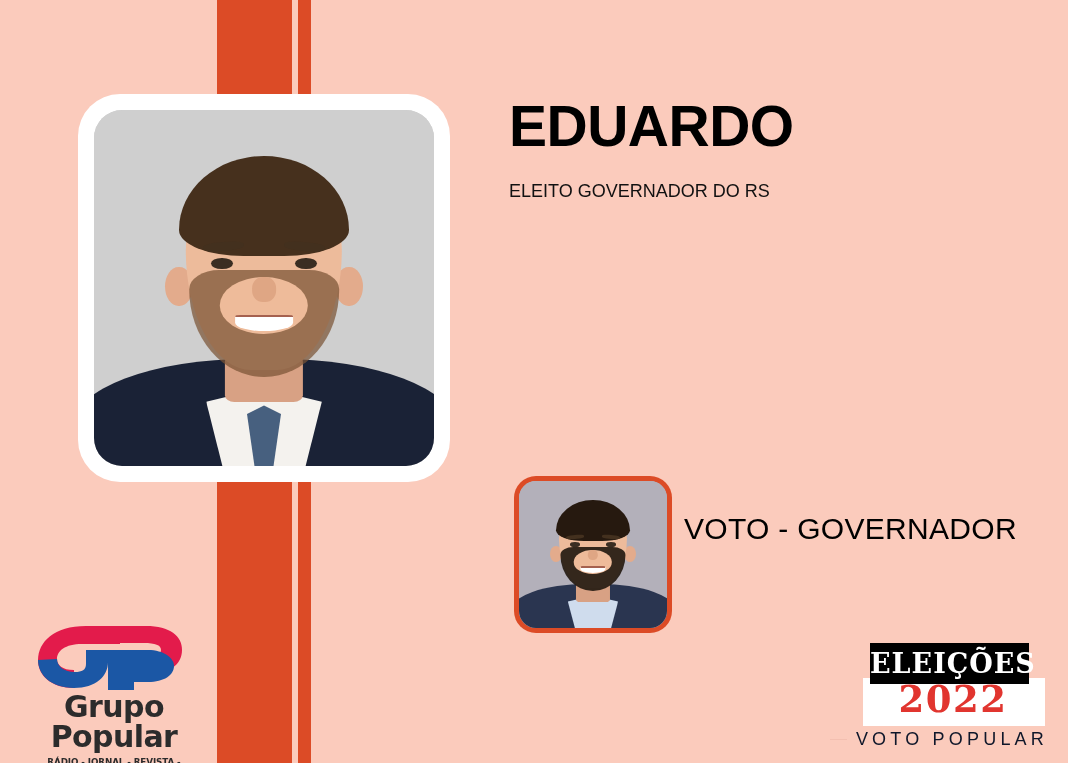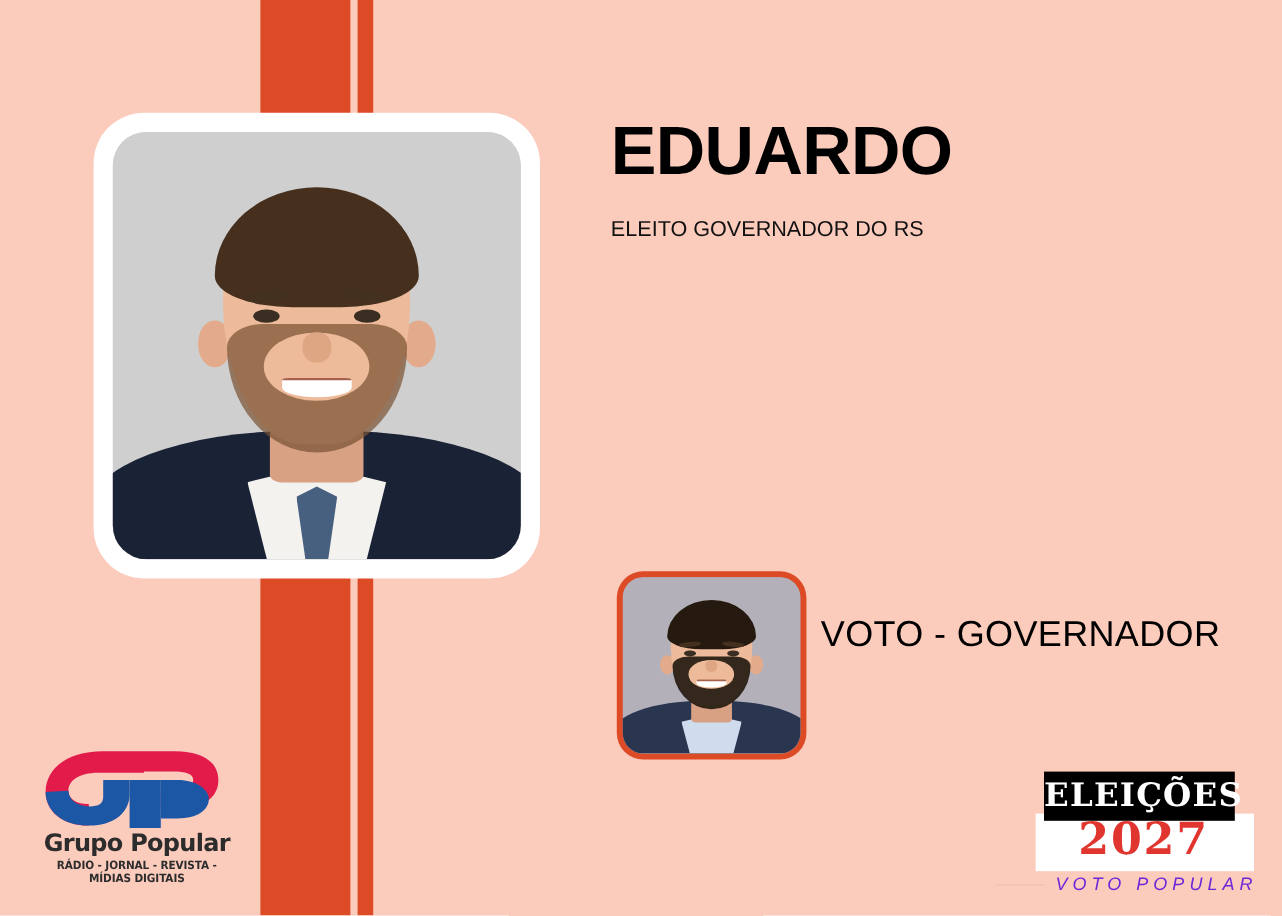--- a/index.html
+++ b/index.html
@@ -266,21 +266,21 @@
   #logo {
     position: absolute;
     left: 24px;
     top: 622px;
     width: 180px;
     text-align: center;
   }
   #logo-mark { width: 180px; height: 72px; display: block; }
   .logo-word {
     font-family: "DejaVu Sans", sans-serif;
-    font-size: 20px;
+    font-size: 30px;
     font-weight: bold;
     color: #2c2c2c;
     letter-spacing: -0.6px;
     margin: -2px 0 0 0;
     line-height: 1;
   }
   .logo-tag {
     font-family: "DejaVu Sans", sans-serif;
     font-size: 9.5px;
     font-weight: bold;
@@ -337,26 +337,25 @@
     position: absolute;
     left: -32px;
     top: 86px;
     width: 218px;
     display: flex;
     align-items: center;
     gap: 9px;
   }
   #badge-rule { flex: 1; height: 1.6px; background: #f3bfb0; }
   .badge-voto {
-    font-size: 15px;
-    color: #6d28d9;
+    font-size: 18px;
+    color: #0f172a;
     letter-spacing: 4.2px;
     font-weight: normal;
     white-space: nowrap;
-    font-style: italic;
   }
 </style>
 </head>
 <body>
 
 <div id="poster">
 
   <div class="stripe stripe-wide"></div>
   <div class="stripe stripe-thin"></div>
 
@@ -424,21 +423,21 @@
       <rect x="84" y="28" width="26" height="40" fill="#1b57a5"></rect>
       <path d="M110 28 L124 28 C140 28 150 36 150 44 C150 53 140 60 124 60 L110 60 Z" fill="#1b57a5"></path>
     </svg>
     <div class="logo-word">Grupo Popular</div>
     <div class="logo-tag">RÁDIO - JORNAL - REVISTA - MÍDIAS DIGITAIS</div>
   </div>
 
   <div id="badge">
     <div id="badge-white"></div>
     <div id="badge-year">
-      <span class="badge-2022">2027</span>
+      <span class="badge-2022">2022</span>
     </div>
     <div id="badge-red">
       <span class="badge-eleicoes">ELEIÇÕES</span>
     </div>
     <div id="badge-footer">
       <div id="badge-rule"></div>
       <span class="badge-voto">VOTO POPULAR</span>
     </div>
   </div>
 

